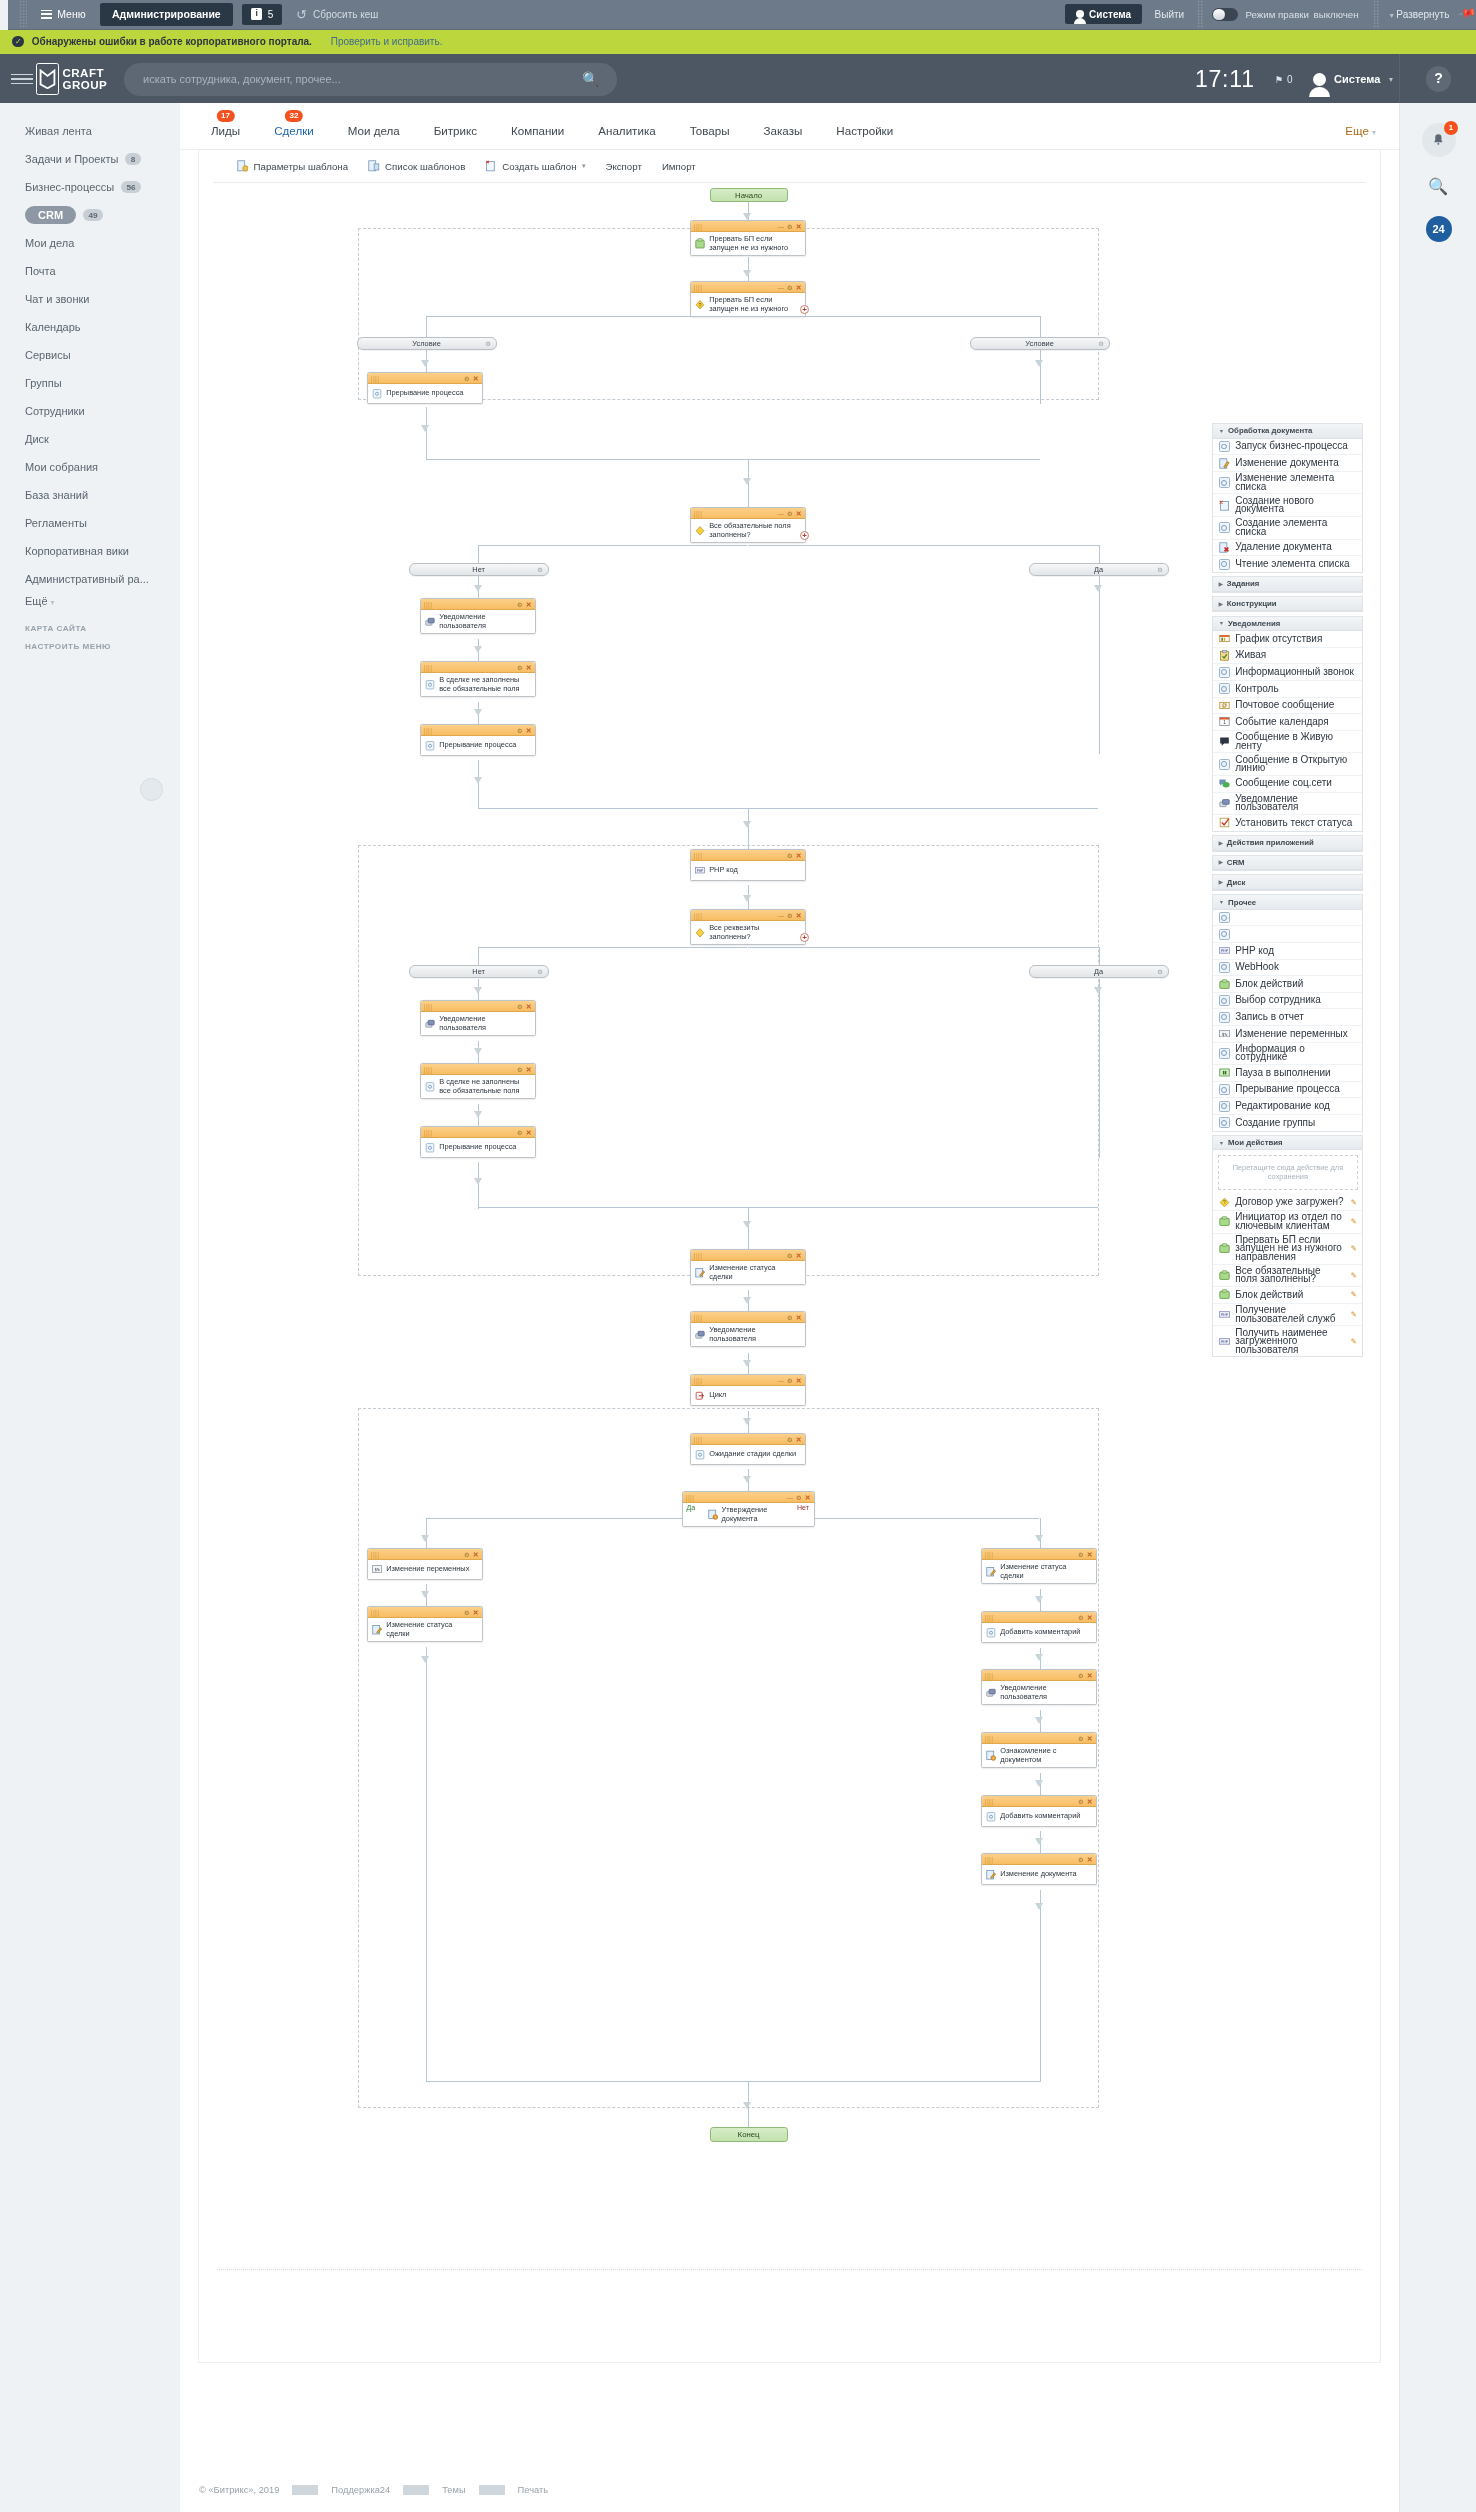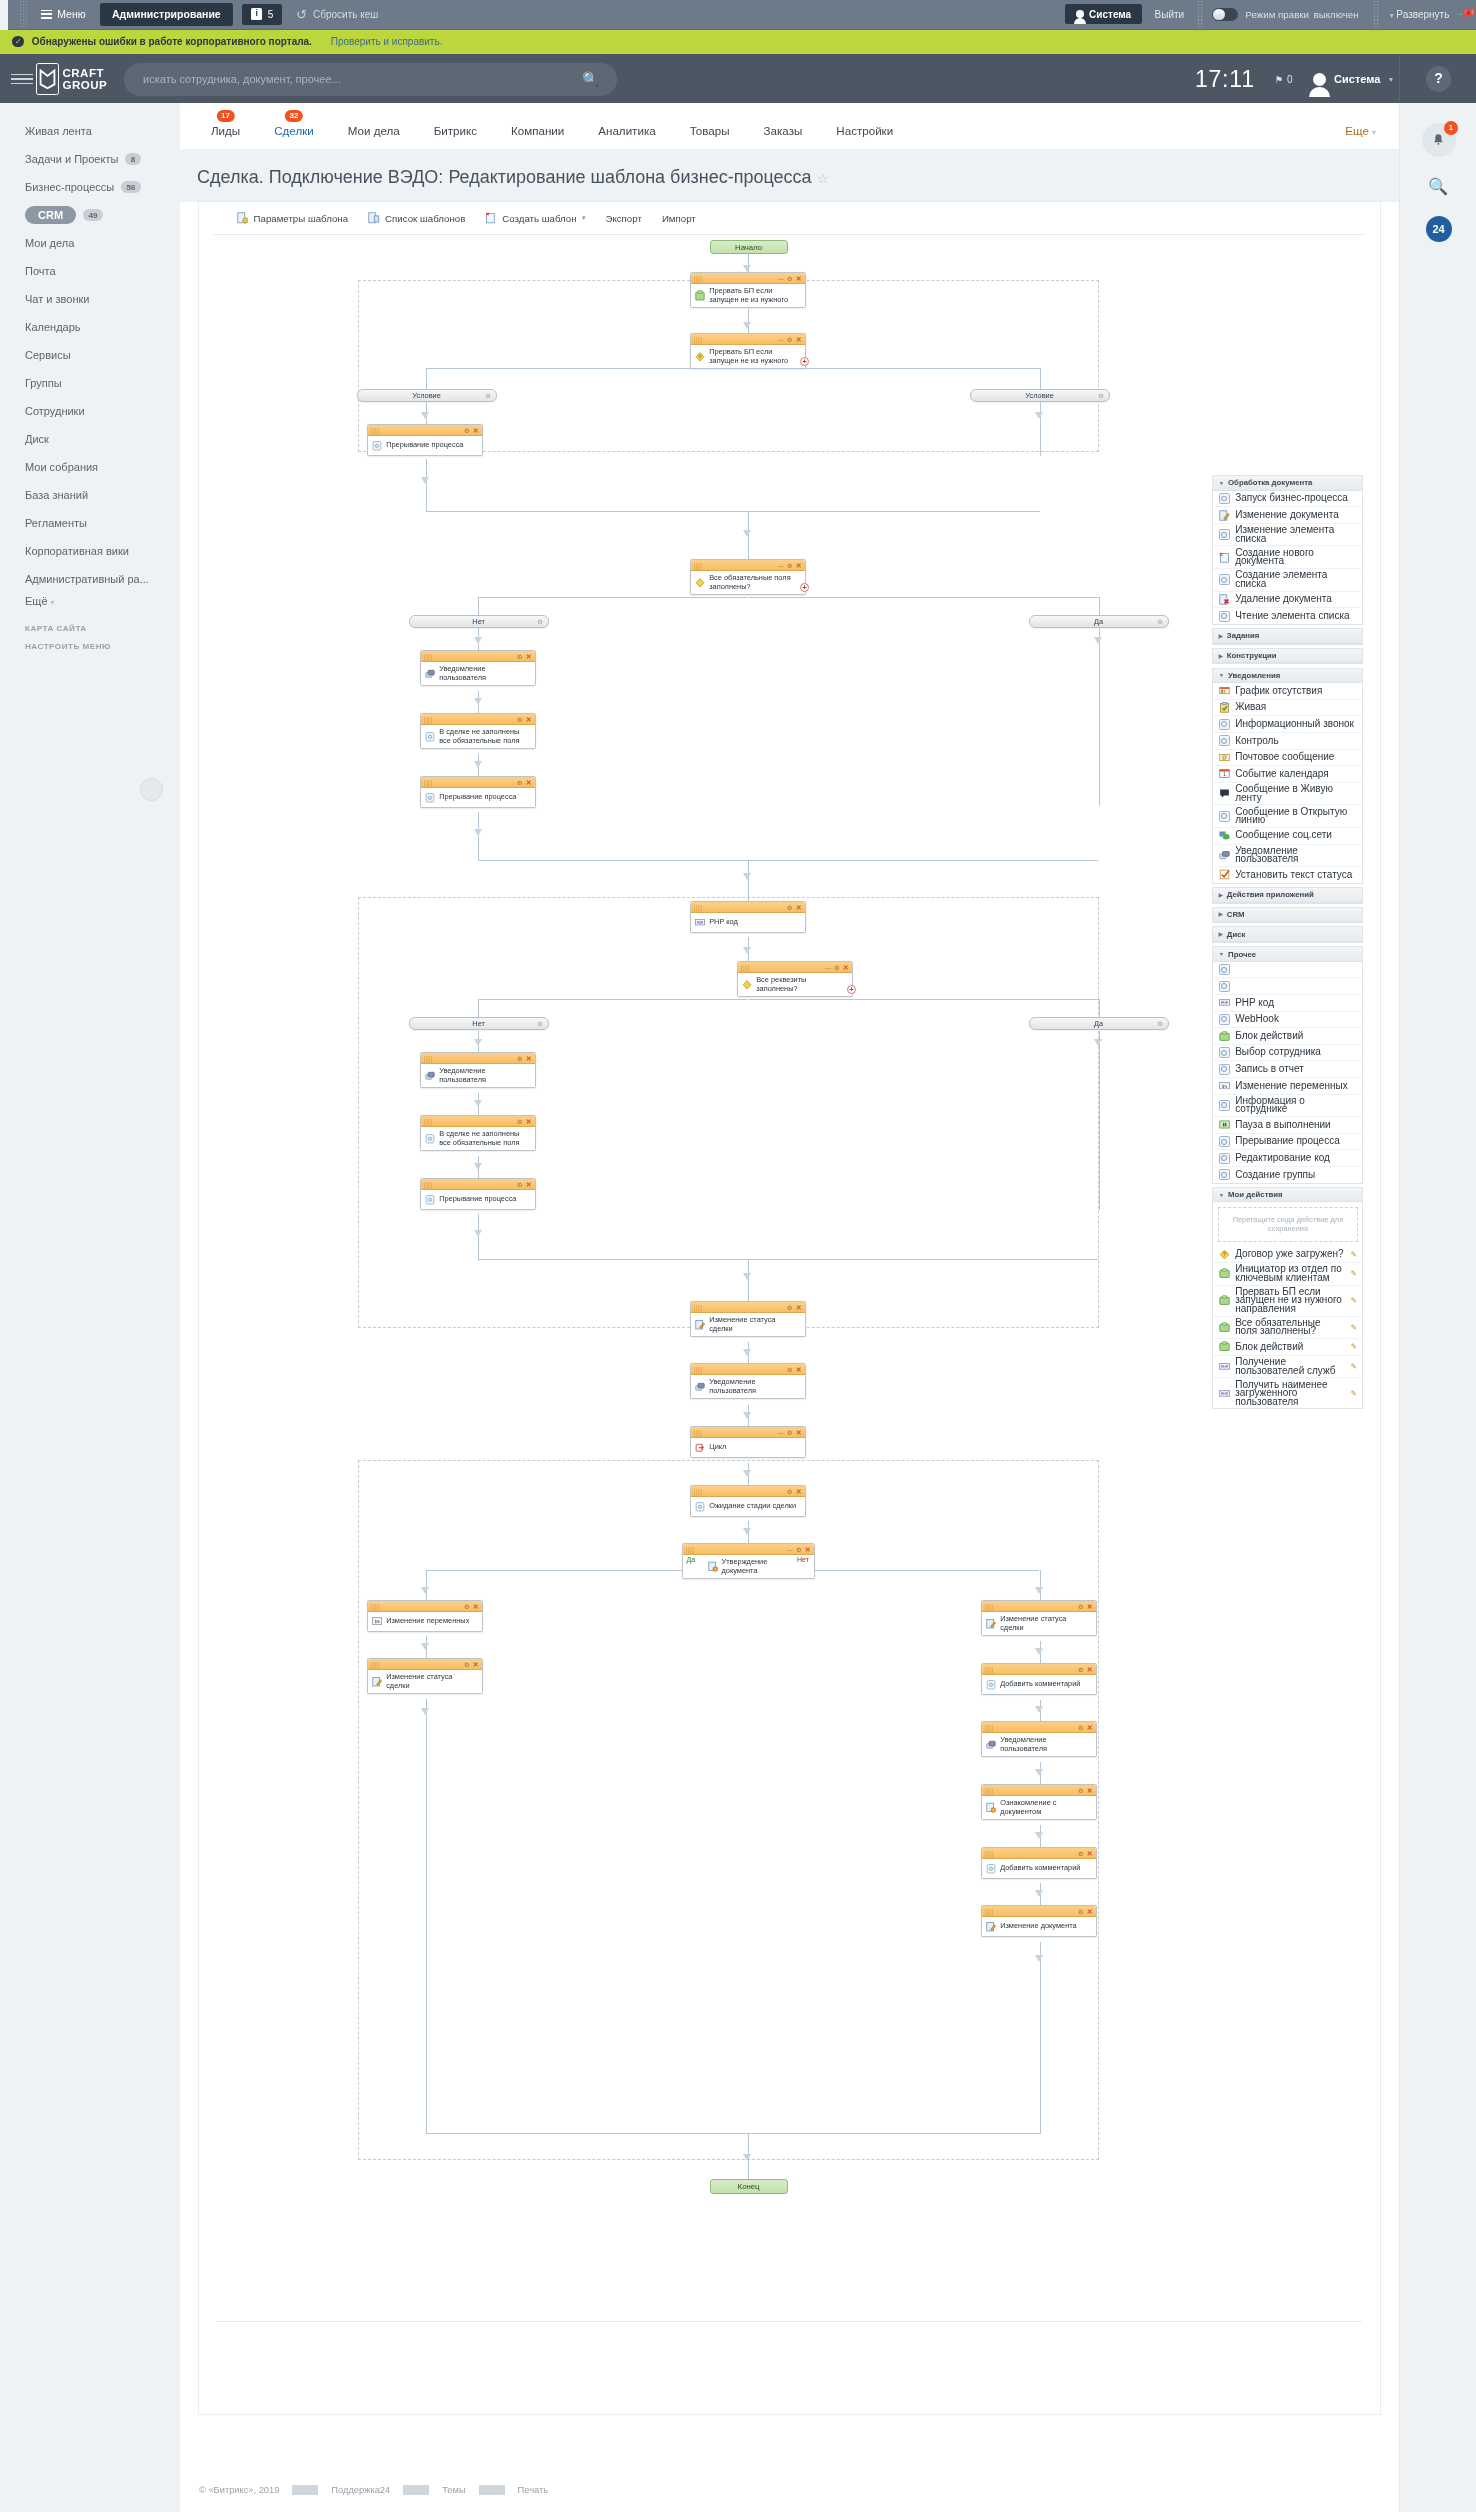--- a/index.html
+++ b/index.html
@@ -370,23 +370,20 @@
     <div class="crmnav-item"><span>Мои дела</span></div>
     <div class="crmnav-item"><span>Битрикс</span></div>
     <div class="crmnav-item"><span>Компании</span></div>
     <div class="crmnav-item"><span>Аналитика</span></div>
     <div class="crmnav-item"><span>Товары</span></div>
     <div class="crmnav-item"><span>Заказы</span></div>
     <div class="crmnav-item"><span>Настройки</span></div>
     <div class="crmnav-more"><span>Еще</span> <span class="caret">▾</span></div>
   </div>
 
-  <div class="page-title-wrap">
-    <span class="page-title">Сделка. Подключение ВЭДО: Редактирование шаблона бизнес-процесса</span><span class="star">☆</span>
-  </div>
 
   <div class="content-card">
 
     <div class="tb">
       <div class="tb-item">
         <span class="tb-ic"><svg viewBox="0 0 15 15">
               <rect x="1" y="1" width="9" height="13" fill="#e8f0f8" stroke="#6d92b8"></rect>
               <circle cx="11" cy="11" r="3.5" fill="#f0c24b" stroke="#b8912f"></circle>
             </svg></span>
         <span>Параметры шаблона</span>
@@ -611,21 +608,21 @@
           <span class="n-ic"><svg viewBox="0 0 15 10" style="font-size:13px">
                 <rect x="0.5" y="1" width="14" height="8" fill="#eef0fa" stroke="#7a7fb5"></rect>
                 <text x="7.5" y="7.3" font-size="5.5" text-anchor="middle" fill="#4a4e80" font-family="monospace">PHP</text>
               </svg></span>
           <span class="n-lbl">PHP код</span>
         </div>
       </div>
       <div class="vline" style="left:549px;top:702px;height:25px;"></div>
       <div class="arw" style="left:544px;top:712px;"></div>
 
-      <div class="node" style="left:491px;top:726px;width:116px;margin-left:47px;">
+      <div class="node" style="left:491px;top:726px;width:116px;">
         <div class="hd">
             <span class="grip">||||</span>
             <span class="hd-btns">
               <span>—</span>
               <span>⚙</span>
               <span class="xx">✕</span>
             </span>
           </div>
         <div class="bd">
           <span class="n-ic"><svg viewBox="0 0 13 15">

